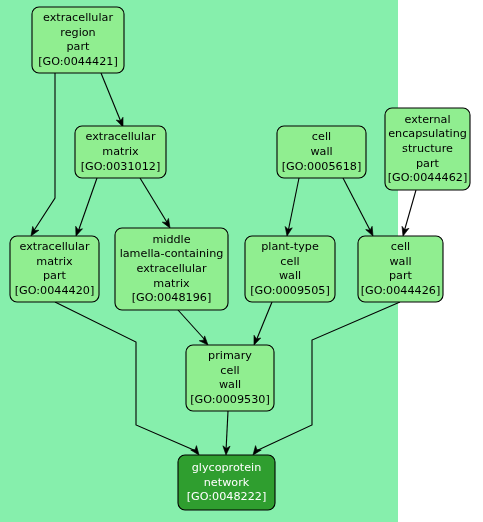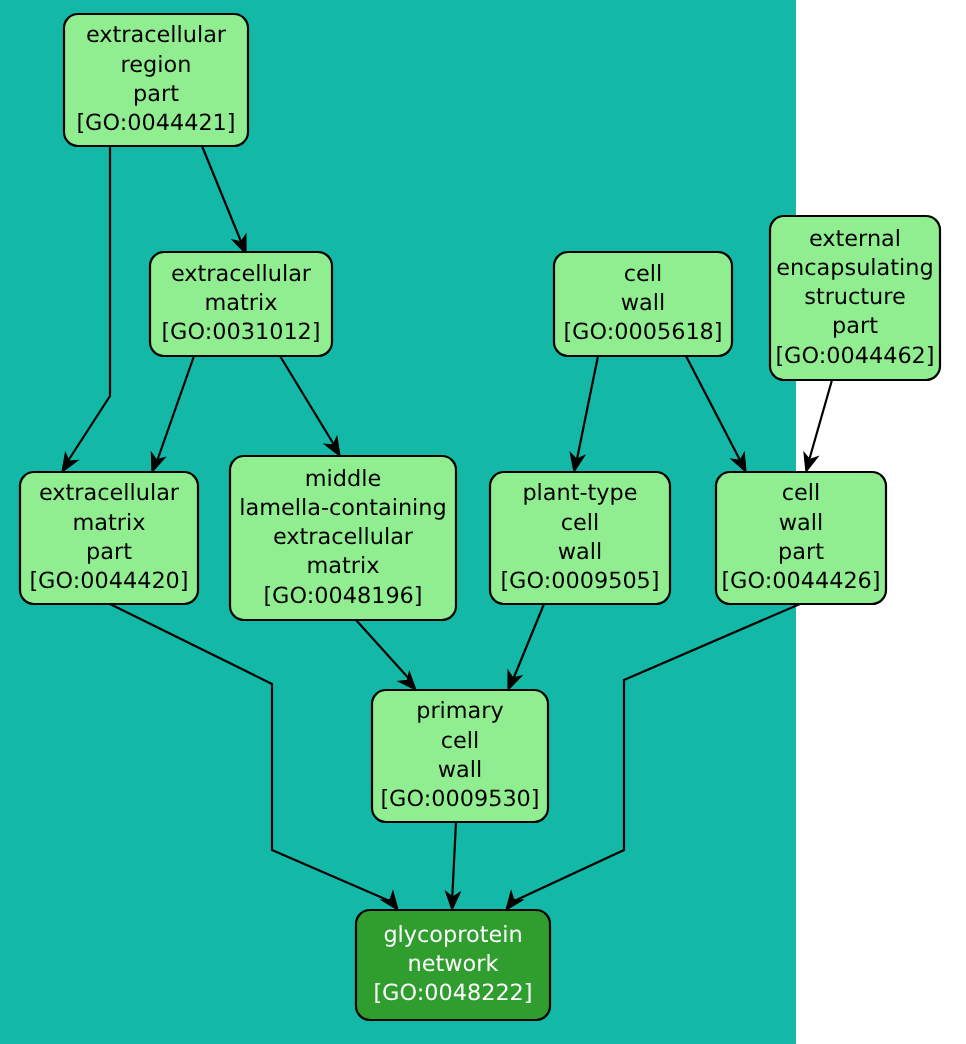--- a/index.html
+++ b/index.html
@@ -10,21 +10,21 @@
   body {
     width: 483px;
     height: 522px;
     font-family: "DejaVu Sans", sans-serif;
     overflow: hidden;
   }
   #diagram-root {
     position: relative;
     width: 398px;
     height: 522px;
-    background: #14b8a6;
+    background: #86efac;
     text-align: center;
   }
   svg.graph {
     position: absolute;
     top: 0;
     left: 0;
     width: 483px;
     height: 522px;
   }
   .go-node rect {

